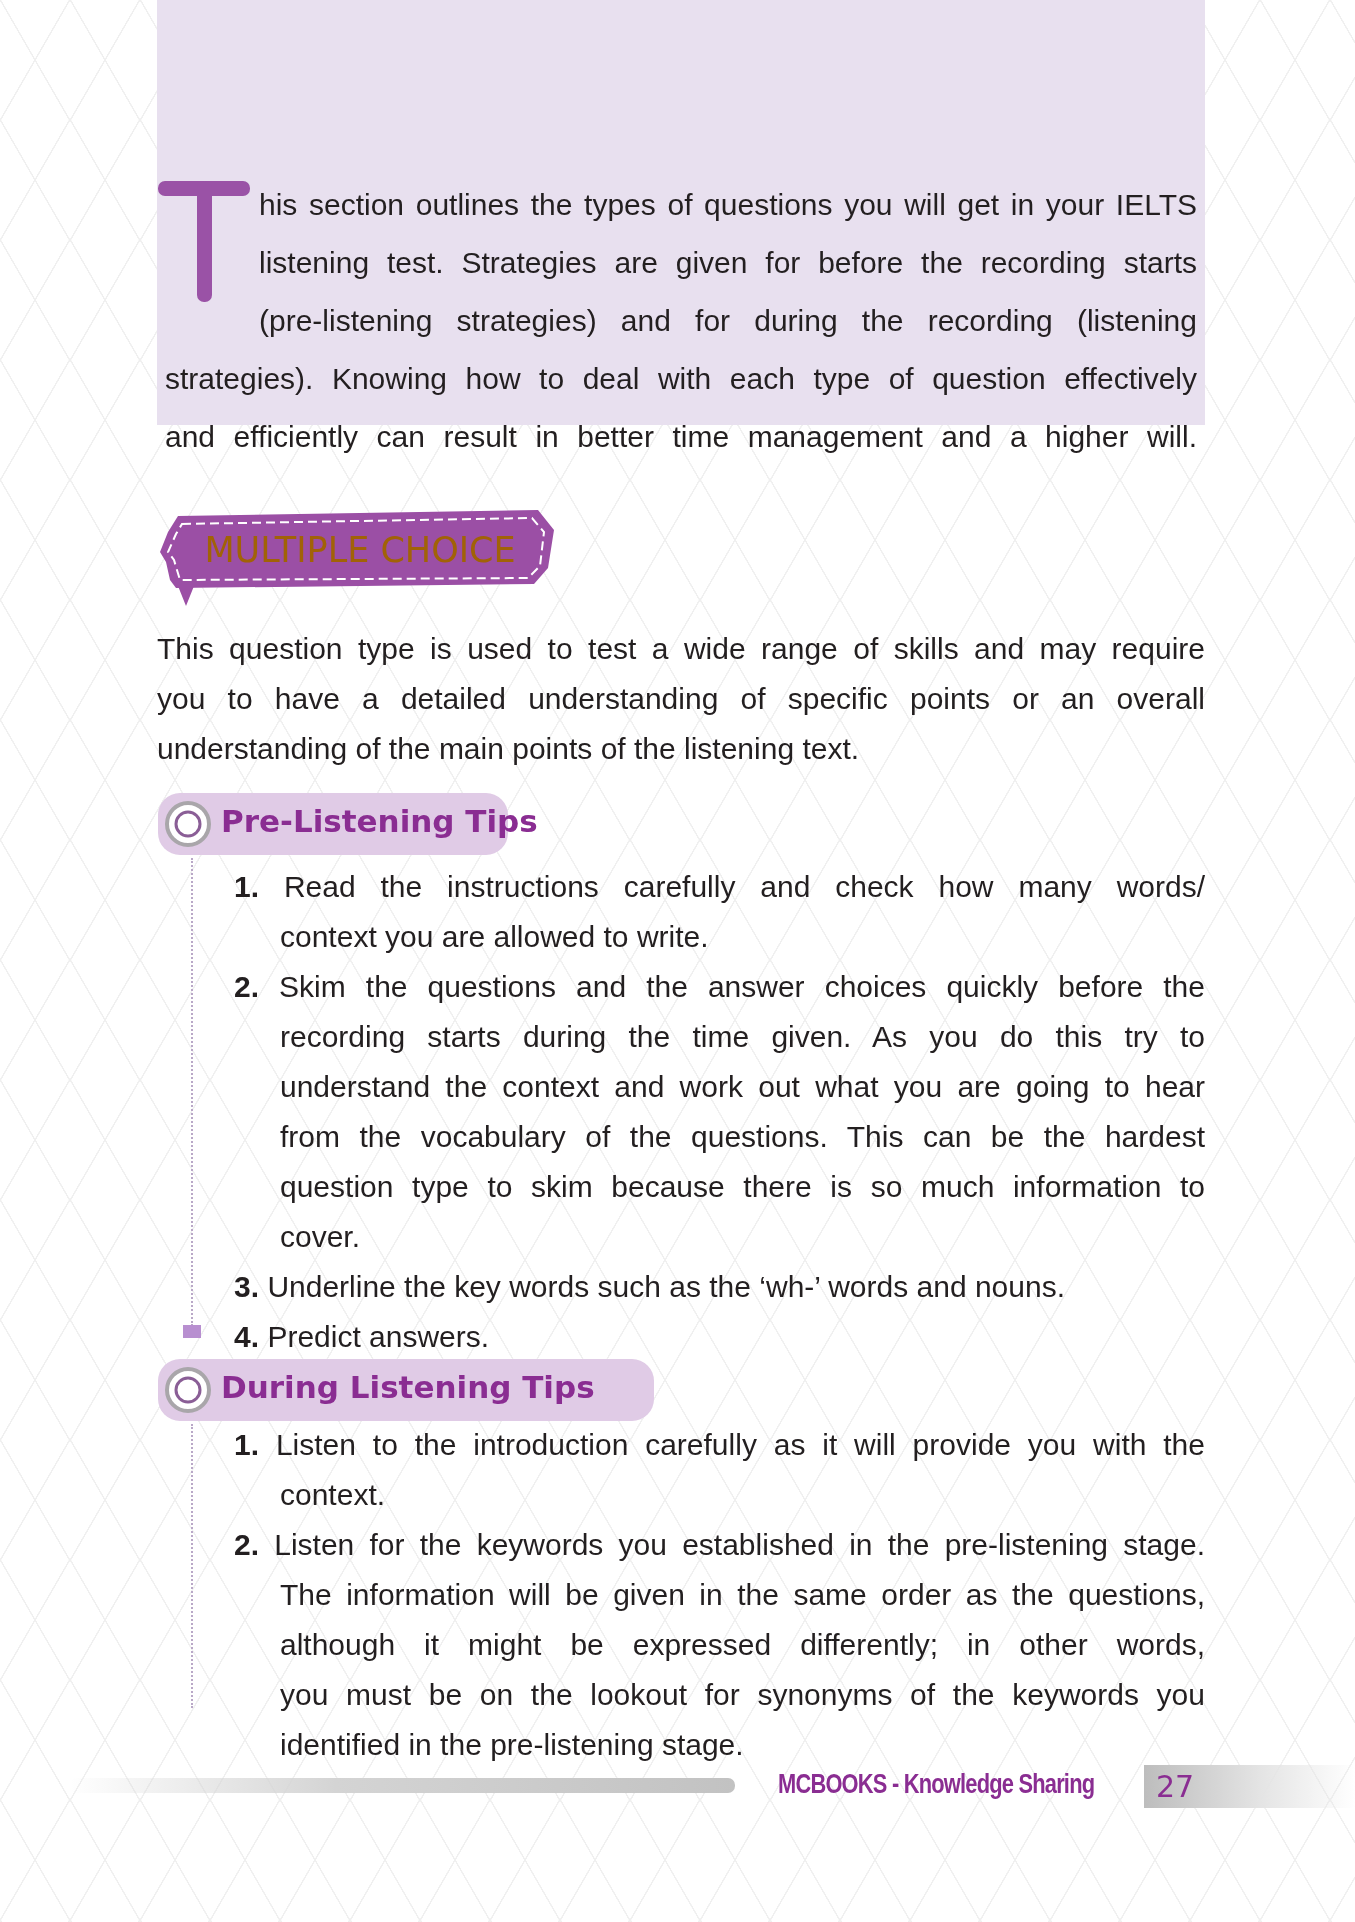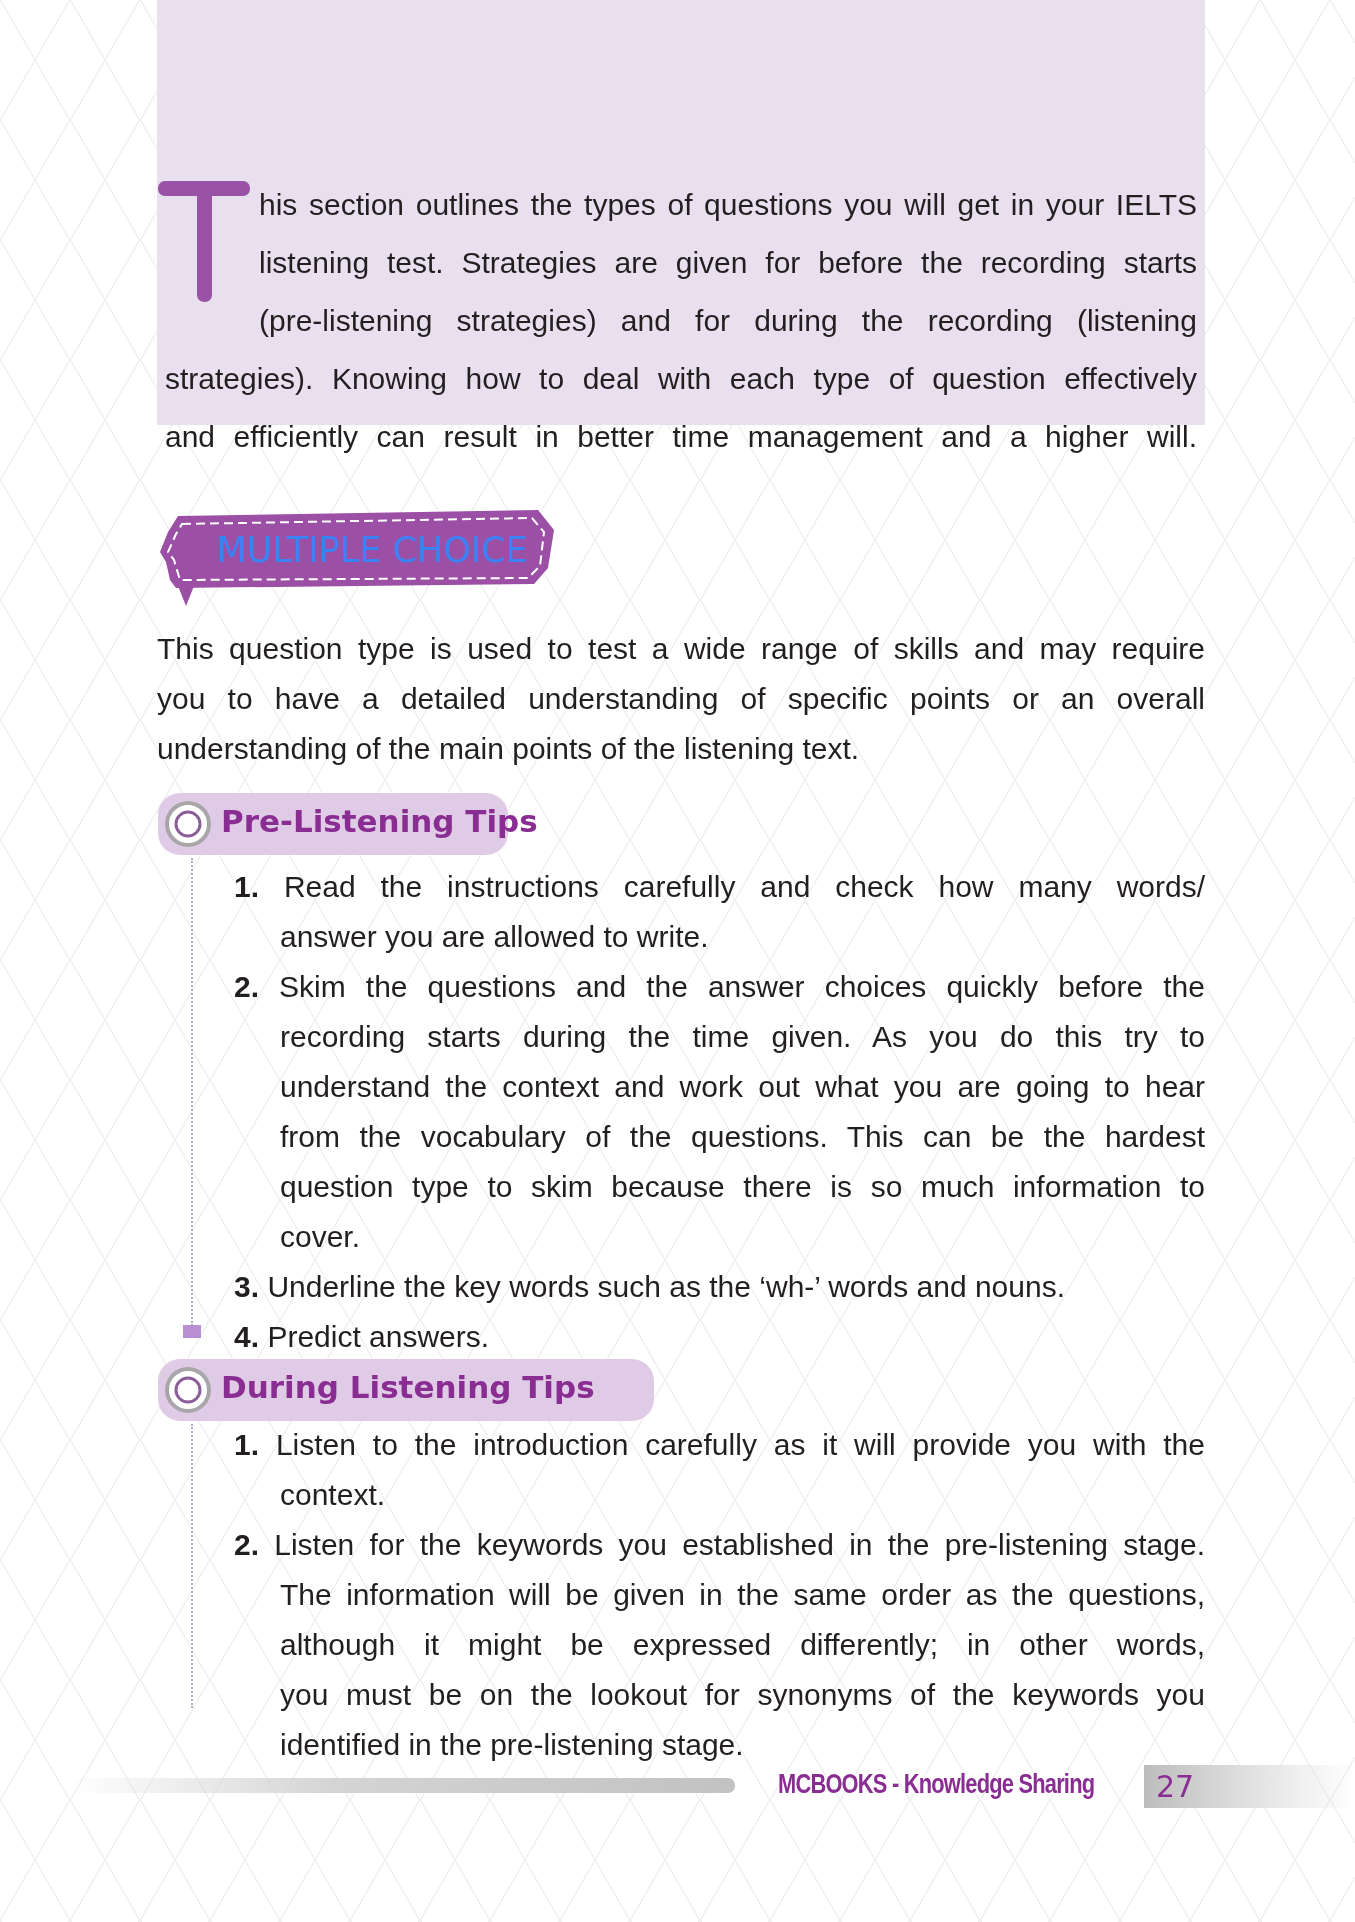--- a/index.html
+++ b/index.html
@@ -39,22 +39,22 @@
   }
   .intro-text p { margin: 8px; }
   .intro-text .indent { padding-left: 94px; }
 
   
   .badge {
     left: 156px; top: 508px; width: 402px; height: 102px;
   }
   .badge svg { position: absolute; left: 0; top: 0; }
   .badge-label {
-    position: absolute; left: 16px; top: 22px; width: 400px; text-align: center;
-    color: #3b82f6; font-size: 35px; letter-spacing: 0px;
+    position: absolute; left: 4px; top: 22px; width: 400px; text-align: center;
+    color: #a16207; font-size: 35px; letter-spacing: 0px;
     font-family: "DejaVu Sans", sans-serif; font-weight: normal;
   }
 
   .para {
     left: 157px; top: 624px; width: 1048px;
     font-size: 30px; line-height: 50px; text-align: justify;
   }
   .para p { margin: 0; }
 
   
@@ -142,21 +142,21 @@
   </svg>
   <span class="pill-label">Pre-Listening Tips</span>
 </div>
 
 <div class="abs dotline" style="left:191px; top:858px; height:468px;"></div>
 <div class="abs marker"></div>
 
 <div class="abs list" style="top:862px;">
   <div class="item">
     <span class="line first"><span class="num">1.</span> <span>Read the instructions carefully and check how many words/</span></span>
-    <span class="line cont last">answer you are allowed to write.</span>
+    <span class="line cont last">context you are allowed to write.</span>
   </div>
   <div class="item">
     <span class="line first"><span class="num">2.</span> <span>Skim the questions and the answer choices quickly before the</span></span>
     <span class="line cont">recording starts during the time given. As you do this try to</span>
     <span class="line cont">understand the context and work out what you are going to hear</span>
     <span class="line cont">from the vocabulary of the questions. This can be the hardest</span>
     <span class="line cont">question type to skim because there is so much information to</span>
     <span class="line cont last">cover.</span>
   </div>
   <div class="item">

